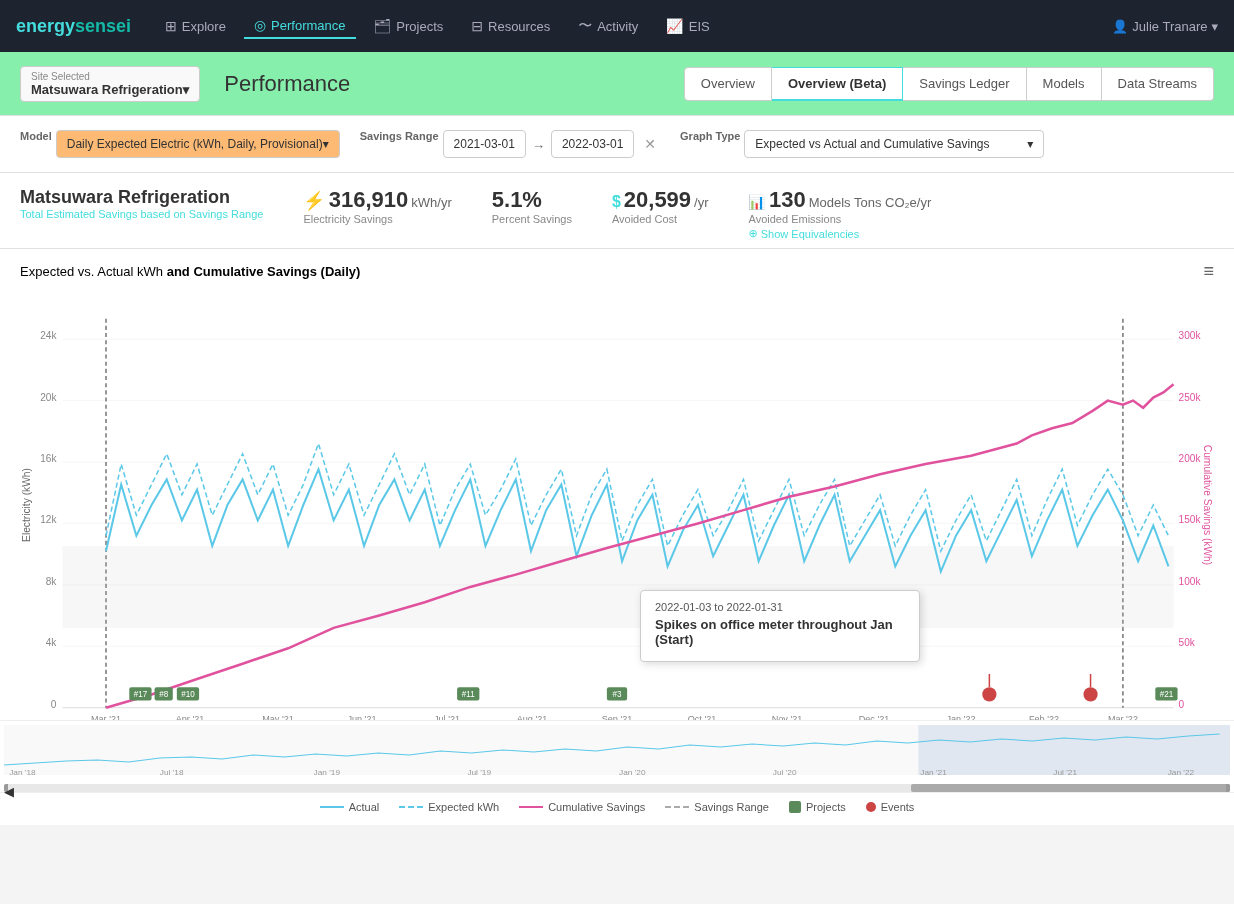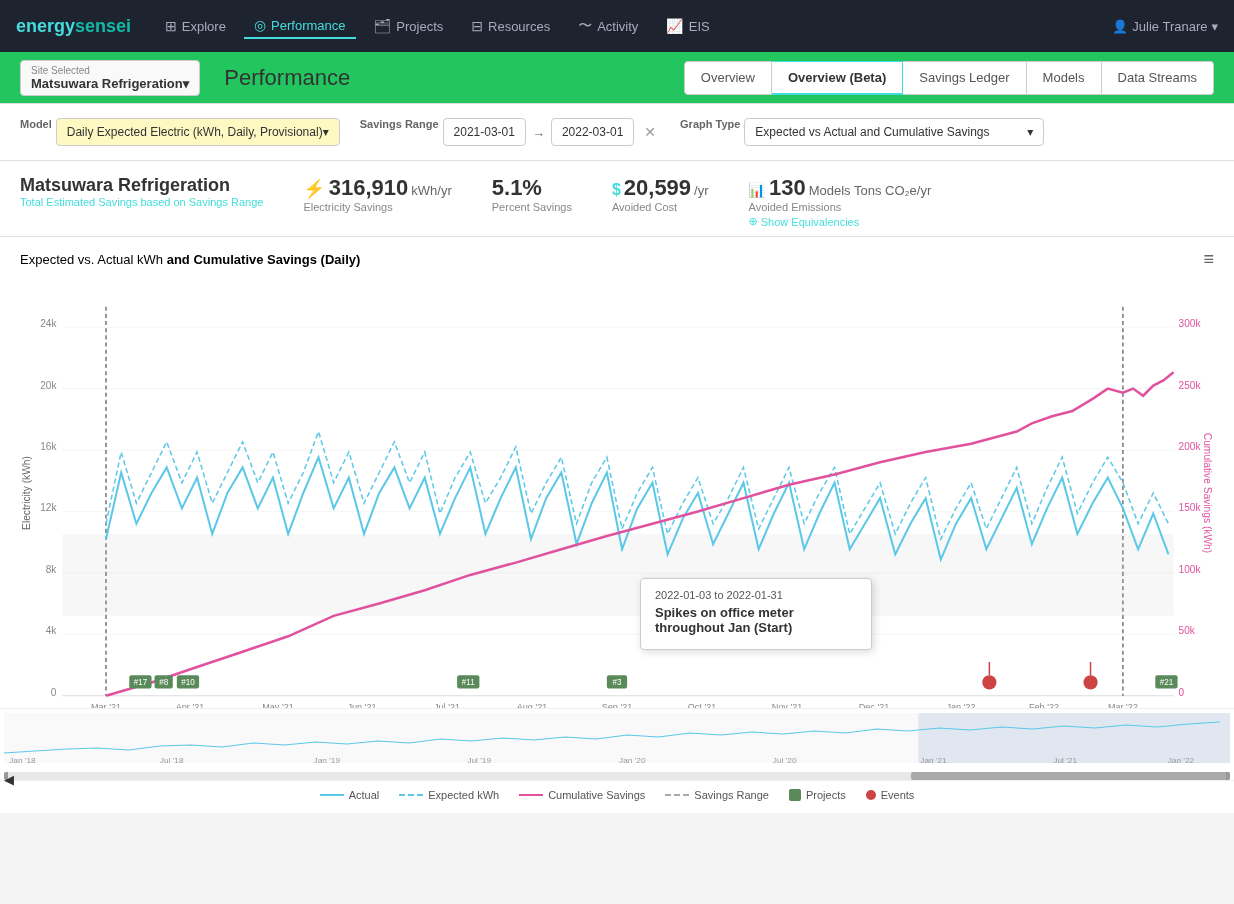--- a/index.html
+++ b/index.html
@@ -9,37 +9,37 @@
     .navbar { background: #1e2330; display: flex; align-items: center; height: 52px; padding: 0 16px; gap: 24px; }
     .logo { color: #fff; font-size: 18px; font-weight: bold; }
     .logo span { color: #4dd; }
     .nav-items { display: flex; gap: 8px; align-items: center; flex: 1; }
     .nav-item { color: #aab; font-size: 13px; padding: 4px 10px; cursor: pointer; display: flex; align-items: center; gap: 5px; text-decoration: none; }
     .nav-item.active { color: #4dd; border-bottom: 2px solid #4dd; }
     .nav-icon { font-size: 14px; }
     .nav-right { margin-left: auto; color: #aab; font-size: 13px; display: flex; align-items: center; gap: 4px; }
 
     
-    .header-bar { background: #22c55e; display: flex; align-items: center; padding: 0 20px; height: 52px; border-bottom: 1px solid #e0e0e0; gap: 16px; }
+    .header-bar { background: #86efac; display: flex; align-items: center; padding: 0 20px; height: 64px; border-bottom: 1px solid #e0e0e0; gap: 16px; }
     .site-selector { border: 1px solid #ccc; border-radius: 4px; padding: 4px 10px; font-size: 12px; background: #f9f9f9; min-width: 160px; display: flex; flex-direction: column; cursor: pointer; }
     .site-label { color: #888; font-size: 10px; }
     .site-name { color: #333; font-weight: bold; font-size: 13px; display: flex; align-items: center; justify-content: space-between; }
     .page-title { font-size: 22px; font-weight: 300; color: #333; margin-left: 8px; }
     .tabs { display: flex; margin-left: auto; gap: 0; }
     .tab { padding: 8px 16px; border: 1px solid #ccc; cursor: pointer; font-size: 13px; background: #fff; color: #555; }
     .tab:first-child { border-radius: 4px 0 0 4px; }
     .tab:last-child { border-radius: 0 4px 4px 0; }
     .tab.active { background: #fff; border-color: #4dd; border-bottom: 2px solid #4dd; color: #333; font-weight: bold; }
     .tab + .tab { border-left: none; }
 
     
     .controls { background: #fff; padding: 14px 20px; display: flex; align-items: flex-end; gap: 20px; border-bottom: 1px solid #e0e0e0; }
     .control-group { display: flex; flex-direction: row; gap: 4px; }
     .control-label { font-size: 11px; color: #666; font-weight: bold; }
-    .control-select { border: 1px solid #ccc; border-radius: 4px; padding: 6px 10px; font-size: 12px; background: #fef9c3; min-width: 280px; display: flex; align-items: center; justify-content: flex-end; cursor: pointer; }
+    .control-select { border: 1px solid #ccc; border-radius: 4px; padding: 6px 10px; font-size: 12px; background: #fdba74; min-width: 280px; display: flex; align-items: center; justify-content: flex-end; cursor: pointer; }
     .date-range { display: flex; align-items: center; gap: 6px; }
     .date-input { border: 1px solid #ccc; border-radius: 4px; padding: 6px 10px; font-size: 12px; background: #fff; }
     .arrow { color: #666; }
     .clear-btn { background: none; border: none; cursor: pointer; color: #999; font-size: 14px; padding: 0 4px; }
     .graph-select { border: 1px solid #ccc; border-radius: 4px; padding: 6px 10px; font-size: 12px; background: #fff; min-width: 300px; display: flex; align-items: center; justify-content: space-between; cursor: pointer; }
 
     
     .stats-bar { background: #fff; padding: 14px 20px 8px; display: flex; align-items: flex-start; gap: 40px; border-bottom: 1px solid #e0e0e0; }
     .site-info { min-width: 200px; }
     .site-title { font-size: 18px; font-weight: bold; color: #333; }
@@ -62,21 +62,21 @@
 
     .chart-wrapper { position: relative; width: 100%; height: 430px; }
     svg.main-chart { width: 100%; height: 100%; }
 
     
     .legend { background: #fff; padding: 8px 20px 12px; display: flex; align-items: center; justify-content: center; gap: 20px; border-top: 1px solid #eee; }
     .legend-item { display: flex; align-items: center; gap: 5px; font-size: 11px; color: #555; }
     .legend-line { width: 24px; height: 2px; }
 
     
-    .tooltip-box { position: absolute; background: white; border: 1px solid #ccc; border-radius: 4px; padding: 10px 14px; font-size: 12px; width: 232px; box-shadow: 2px 2px 8px rgba(0,0,0,0.15); z-index: 10; top: 440px; left: 600px; }
+    .tooltip-box { position: absolute; background: white; border: 1px solid #ccc; border-radius: 4px; padding: 10px 14px; font-size: 12px; width: 280px; box-shadow: 2px 2px 8px rgba(0,0,0,0.15); z-index: 10; top: 440px; left: 600px; }
     .tooltip-date { color: #555; font-size: 11px; margin-bottom: 4px; }
     .tooltip-title { font-weight: bold; font-size: 13px; margin-bottom: 4px; }
     .tooltip-body { color: #555; font-size: 11px; }
   </style>
 </head>
 <body>
 
 <div class="navbar">
   <div class="logo">
     <span>energy</span><span style="color:#14b8a6">sensei</span>

